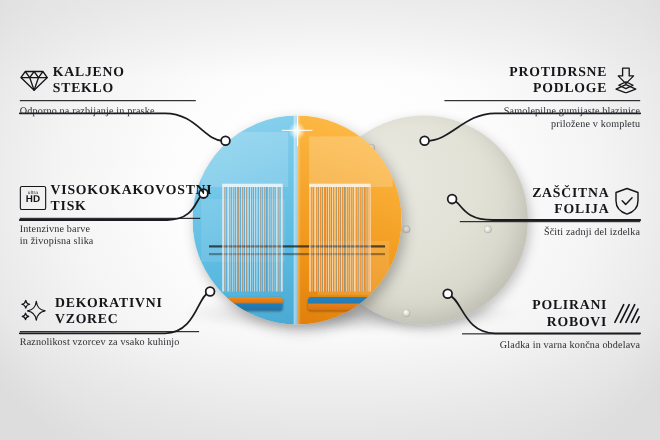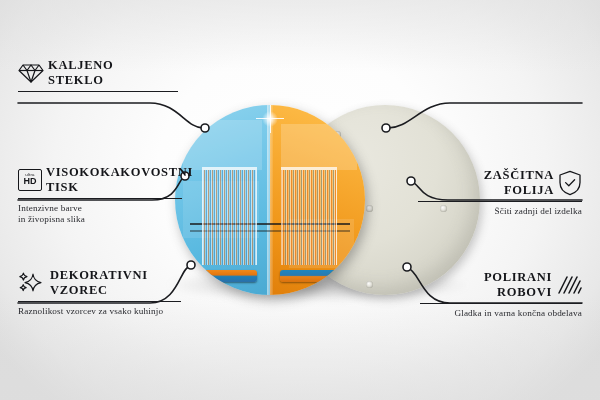--- a/index.html
+++ b/index.html
@@ -199,20 +199,21 @@
           <path d="M5,3 L9,8.5 L13,20 L17,8.5 L21,3"></path>
           <path d="M9,8.5 L13,3 L17,8.5"></path>
         </g>
       </svg>
       <div>
         <div class="co-title">KALJENO</div>
         <div class="co-title">STEKLO</div>
       </div>
     </div>
     <div class="co-rule" style="width:160px;"></div>
+    <div class="co-sub">Odporno na razbijanje in praske</div>
   </div>
 
   <div class="callout co-left" style="left:18px;top:165px;width:178px;">
     <div class="co-head">
       <div class="hd-badge ic">
         <span class="hd-ultra">ultra</span>
         <span class="hd-hd">HD</span>
       </div>
       <div>
         <div class="co-title">VISOKOKAKOVOSTNI</div>
@@ -235,20 +236,38 @@
       </svg>
       <div>
         <div class="co-title">DEKORATIVNI</div>
         <div class="co-title">VZOREC</div>
       </div>
     </div>
     <div class="co-rule" style="width:163px;"></div>
     <div class="co-sub">Raznolikost vzorcev za vsako kuhinjo</div>
   </div>
 
+  <div class="callout co-right" style="left:404px;top:58px;width:178px;">
+    <div class="co-head">
+      <div>
+        <div class="co-title">PROTIDRSNE</div>
+        <div class="co-title">PODLOGE</div>
+      </div>
+      <svg class="ic" width="26" height="24" viewBox="0 0 26 24">
+        <g fill="none" stroke="#15161a" stroke-width="1.2" stroke-linejoin="round" stroke-linecap="round">
+          <path d="M10,1 L16,1 L16,8 L20,8 L13,15 L6,8 L10,8 Z"></path>
+          <path d="M6.5,16.5 L13,13.4 L19.5,16.5 L13,19.6 Z"></path>
+          <path d="M4,20 L13,16 L22,20 L13,23.4 Z"></path>
+        </g>
+      </svg>
+    </div>
+    <div class="co-rule" style="width:178px;margin-left:auto;"></div>
+    <div class="co-sub">Samolepilne gumijaste blazinice</div>
+    <div class="co-sub">priložene v kompletu</div>
+  </div>
 
   <div class="callout co-right" style="left:418px;top:168px;width:164px;">
     <div class="co-head">
       <div>
         <div class="co-title">ZAŠČITNA</div>
         <div class="co-title">FOLIJA</div>
       </div>
       <svg class="ic" width="24" height="26" viewBox="0 0 24 26">
         <g fill="none" stroke="#15161a" stroke-width="1.3" stroke-linejoin="round" stroke-linecap="round">
           <path d="M12,1.4 L22,5 L22,12.5 C22,18.6 17.8,22.8 12,24.6 C6.2,22.8 2,18.6 2,12.5 L2,5 Z"></path>

